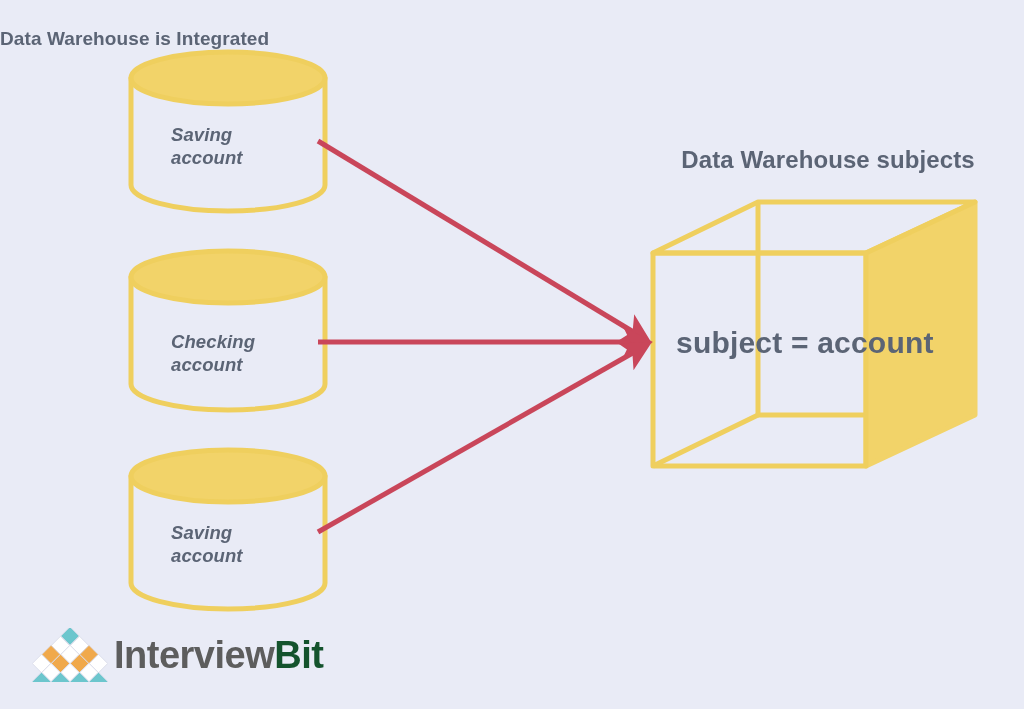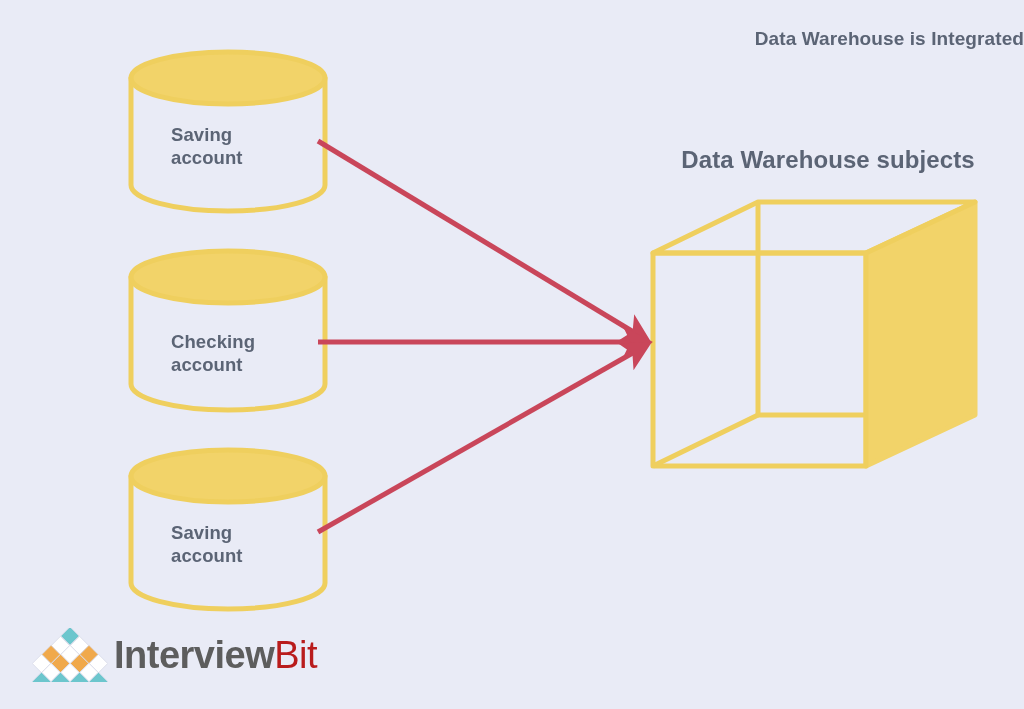--- a/index.html
+++ b/index.html
@@ -30,21 +30,21 @@
     position: absolute;
     color: #5b6475;
     font-weight: bold;
     white-space: pre;
     line-height: 1.22;
   }
   #diagram-title {
     left: 0;
     top: 27px;
     width: 1024px;
-    text-align: right;
+    text-align: left;
     font-size: 19px;
     letter-spacing: 0.1px;
   }
   #cube-title {
     left: 608px;
     top: 145px;
     width: 440px;
     text-align: center;
     font-size: 24px;
     letter-spacing: 0.1px;
@@ -52,20 +52,21 @@
   #cube-label {
     left: 676px;
     top: 325px;
     font-size: 30px;
     letter-spacing: 0.2px;
   }
   .cyl-label {
     left: 171px;
     font-size: 18.5px;
     letter-spacing: 0.1px;
+    font-style: italic;
   }
   #cyl-label-0 { top: 124px; }
   #cyl-label-1 { top: 331px; }
   #cyl-label-2 { top: 522px; }
 
   
   #logo {
     position: absolute;
     left: 32px;
     top: 628px;
@@ -87,22 +88,22 @@
     line-height: 44px;
     white-space: pre;
     letter-spacing: -0.5px;
   }
   #logo-word-interview {
     color: #5d5d5d;
     font-weight: bold;
     margin-top: 40px;
   }
   #logo-word-bit {
-    color: #b91c1c;
-    font-weight: normal;
+    color: #14532d;
+    font-weight: bold;
   }
 </style>
 </head>
 <body>
 
 <div id="canvas">
 
   <svg class="svg-layer" viewBox="0 0 1024 709">
 
     <defs>
@@ -150,20 +151,21 @@
   <div class="txt" id="diagram-title">Data Warehouse is Integrated</div>
 
   <div class="txt cyl-label" id="cyl-label-0"><span>Saving</span><br><span>account</span></div>
 
   <div class="txt cyl-label" id="cyl-label-1"><span>Checking</span><br><span>account</span></div>
 
   <div class="txt cyl-label" id="cyl-label-2"><span>Saving</span><br><span>account</span></div>
 
   <div class="txt" id="cube-title">Data Warehouse subjects</div>
 
+  <div class="txt" id="cube-label">subject = account</div>
 
   <div id="logo">
     <svg id="logo-mark" viewBox="0 0 76 54">
       <g stroke="#d9dce8" stroke-width="0.8">
 
         <rect x="31.5" y="1.5" width="13" height="13" transform="rotate(45 38 8)" fill="#6cc6cd"></rect>
 
         <rect x="22.0" y="11.0" width="13" height="13" transform="rotate(45 28.5 17.5)" fill="#ffffff"></rect>
         <rect x="41.0" y="11.0" width="13" height="13" transform="rotate(45 47.5 17.5)" fill="#ffffff"></rect>
 

